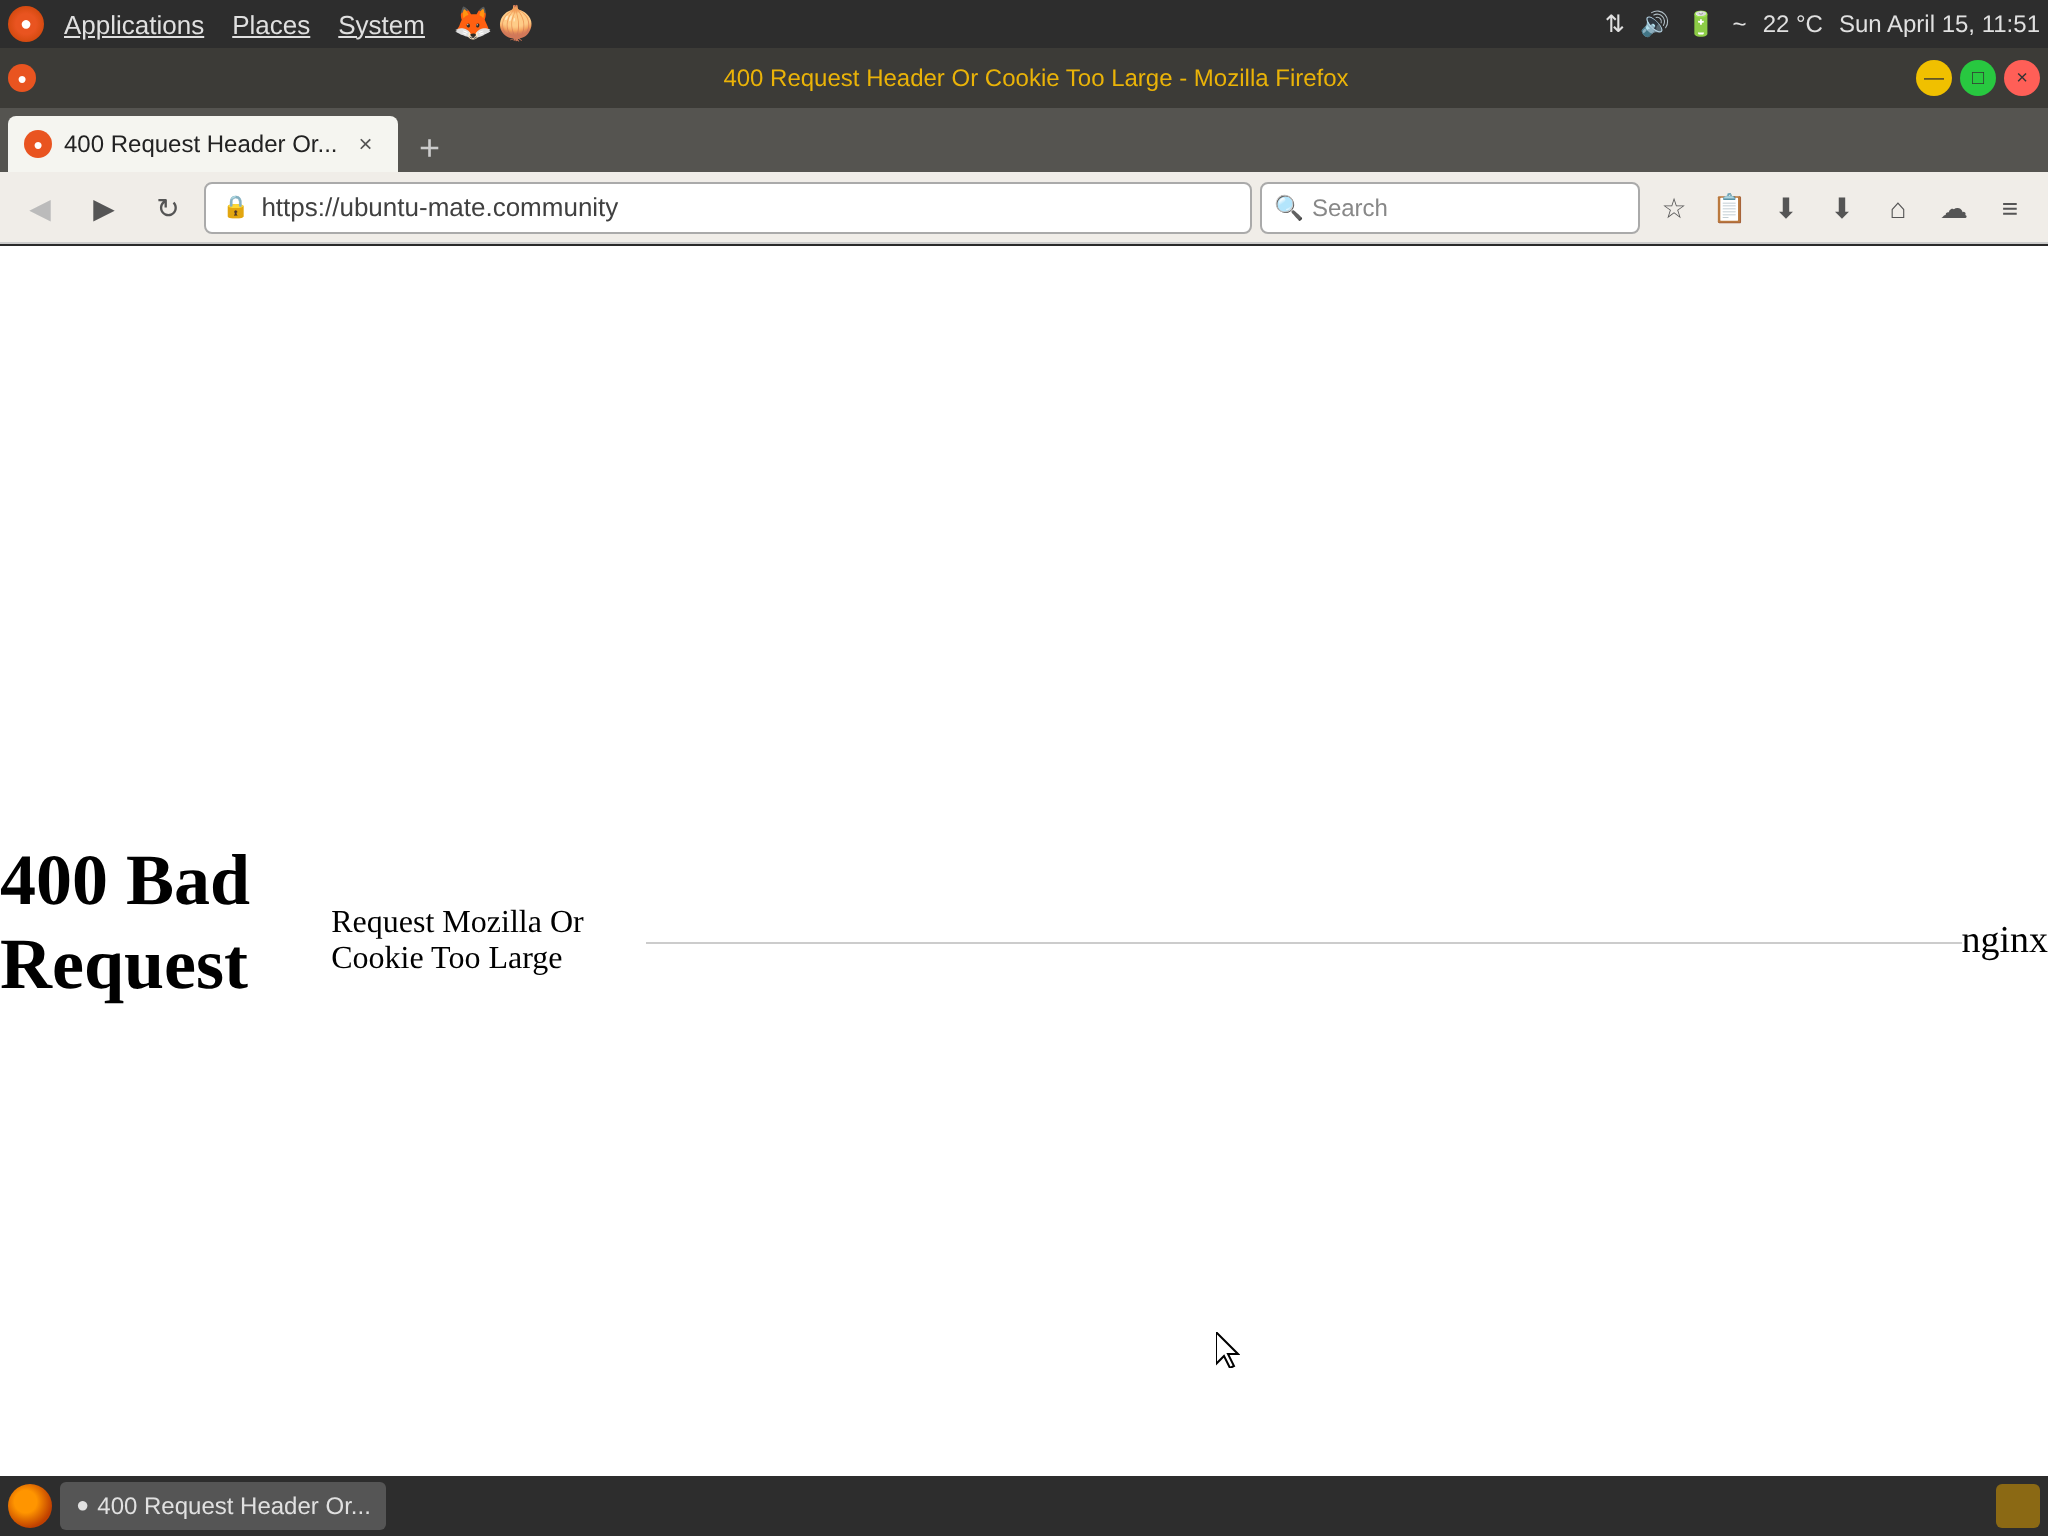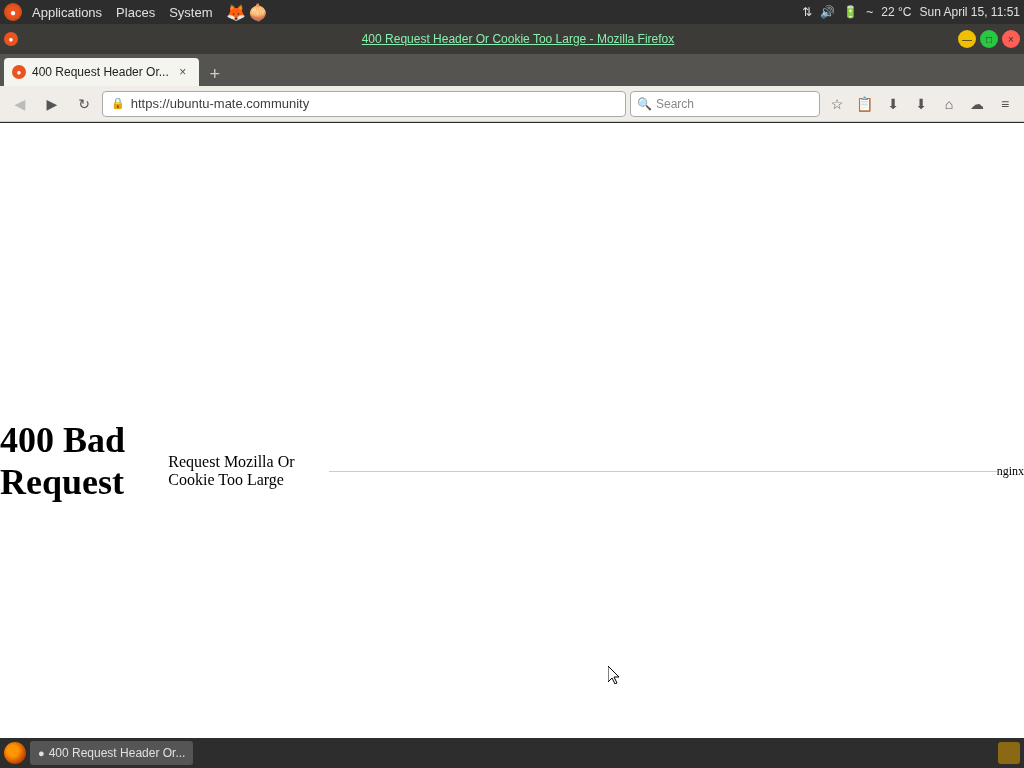--- a/index.html
+++ b/index.html
@@ -11,21 +11,21 @@
       height: 24px;
       display: flex;
       align-items: center;
       padding: 0 4px;
       color: #e0e0e0;
       font-size: 13px;
       gap: 2px;
     }
     .sys-bar-left { display: flex; align-items: center; gap: 2px; }
     .sys-bar-right { margin-left: auto; display: flex; align-items: center; gap: 8px; font-size: 12px; }
-    .sys-menu-item { padding: 2px 6px; cursor: pointer; border-radius: 3px; }
+    .sys-menu-item { padding: 2px 6px; cursor: pointer; border-radius: 3px; text-decoration: underline; }
     .ubuntu-icon {
       width: 18px; height: 18px;
       background: radial-gradient(circle, #e95420 40%, #c04000 100%);
       border-radius: 50%;
       display: inline-flex; align-items: center; justify-content: center;
       font-size: 10px; color: white;
       margin-right: 2px;
     }
 
     
@@ -48,21 +48,21 @@
       width: 18px; height: 18px;
       border-radius: 50%;
       border: none;
       cursor: pointer;
       display: flex; align-items: center; justify-content: center;
       font-size: 10px; color: #333;
     }
     .win-btn-minimize { background: #f0c000; }
     .win-btn-maximize { background: #28c840; }
     .win-btn-close { background: #ff5f57; }
-    .title-text { color: #86efac; font-size: 12px; flex: 1; text-align: center; padding-left: 60px; text-decoration: underline; }
+    .title-text { color: #eab308; font-size: 12px; flex: 1; text-align: center; padding-left: 60px; }
 
     
     #tab-bar {
       background: #555450;
       height: 32px;
       display: flex;
       align-items: flex-end;
       padding: 0 4px;
     }
     .tab {
@@ -186,21 +186,21 @@
       margin-bottom: 0;
     }
     .error-divider {
       width: 100%;
       max-width: 1024px;
       border: none;
       border-top: 1px solid #ccc;
       margin: 20px 0;
     }
     .error-server {
-      font-size: 12px;
+      font-size: 19px;
       font-family: Georgia, serif;
     }
 
     
     #taskbar {
       position: fixed;
       bottom: 0;
       left: 0;
       width: 1024px;
       height: 30px;

